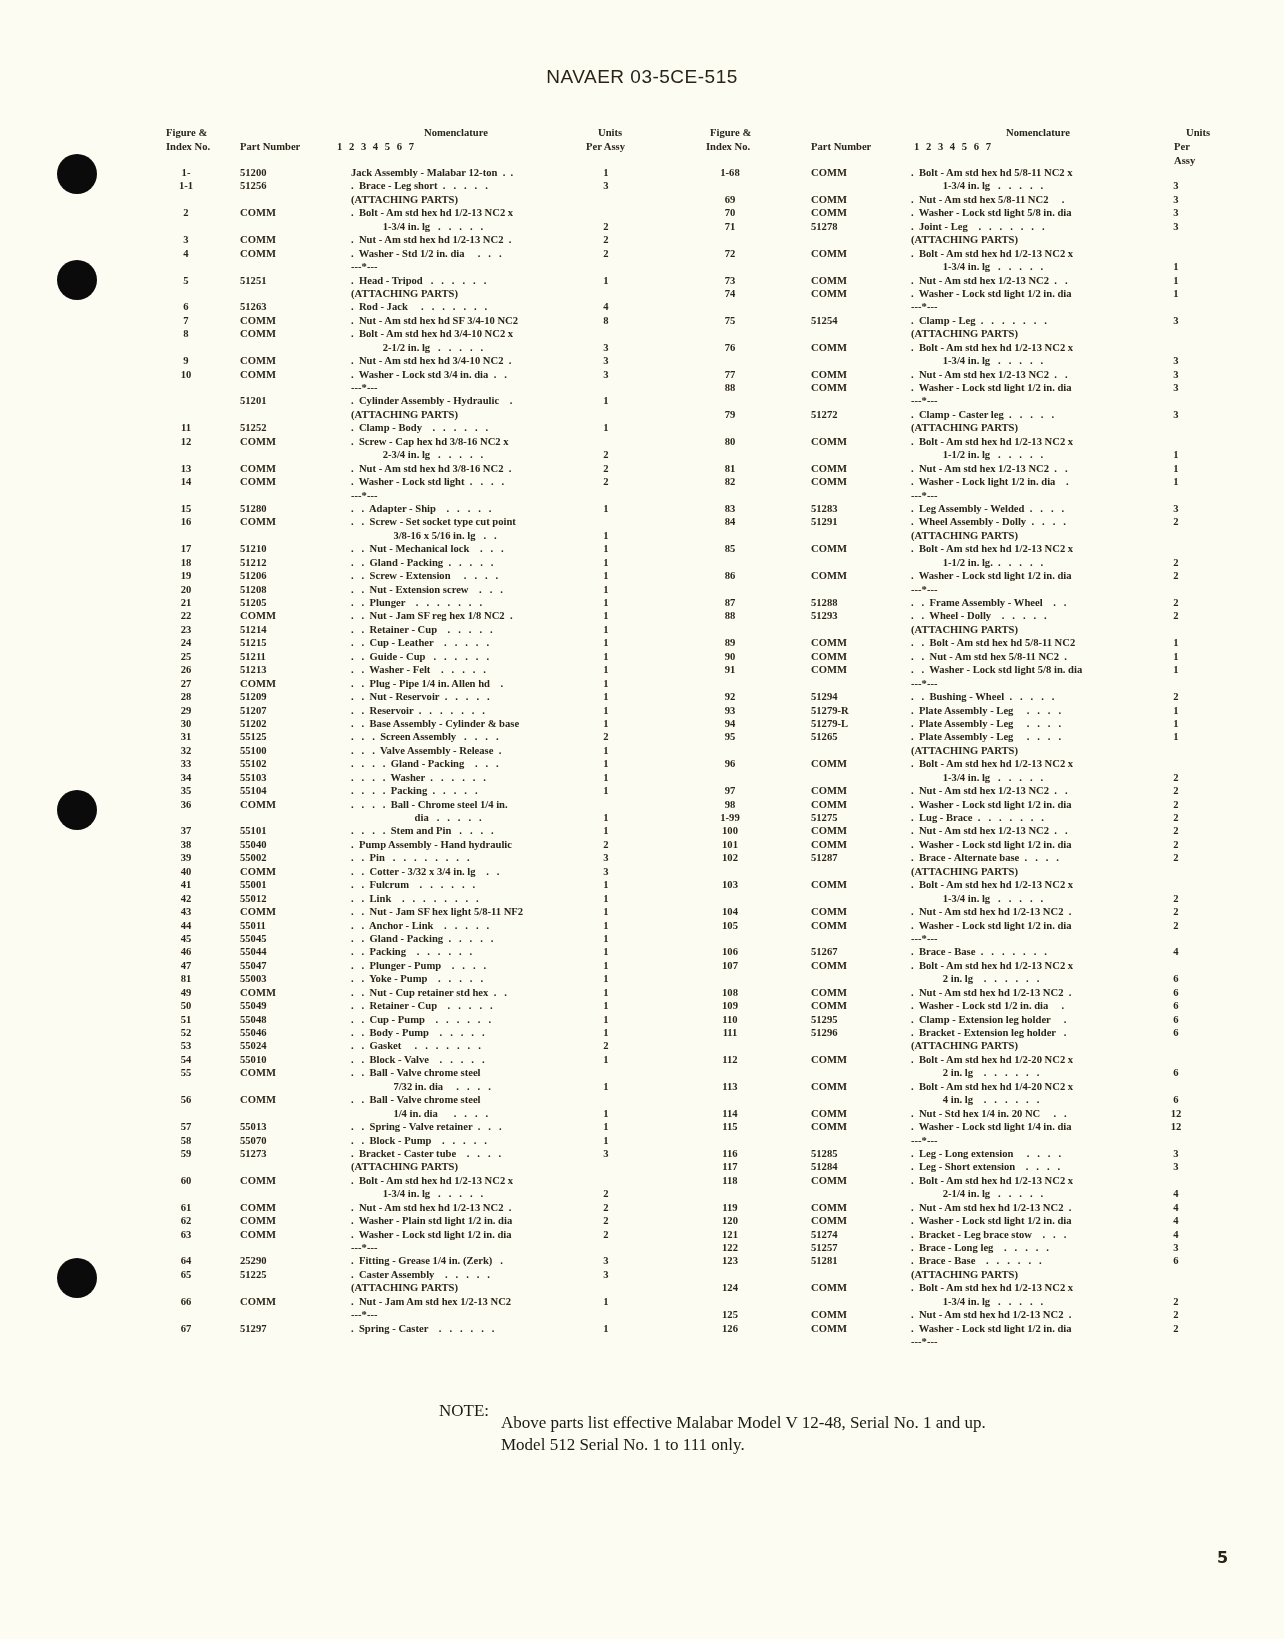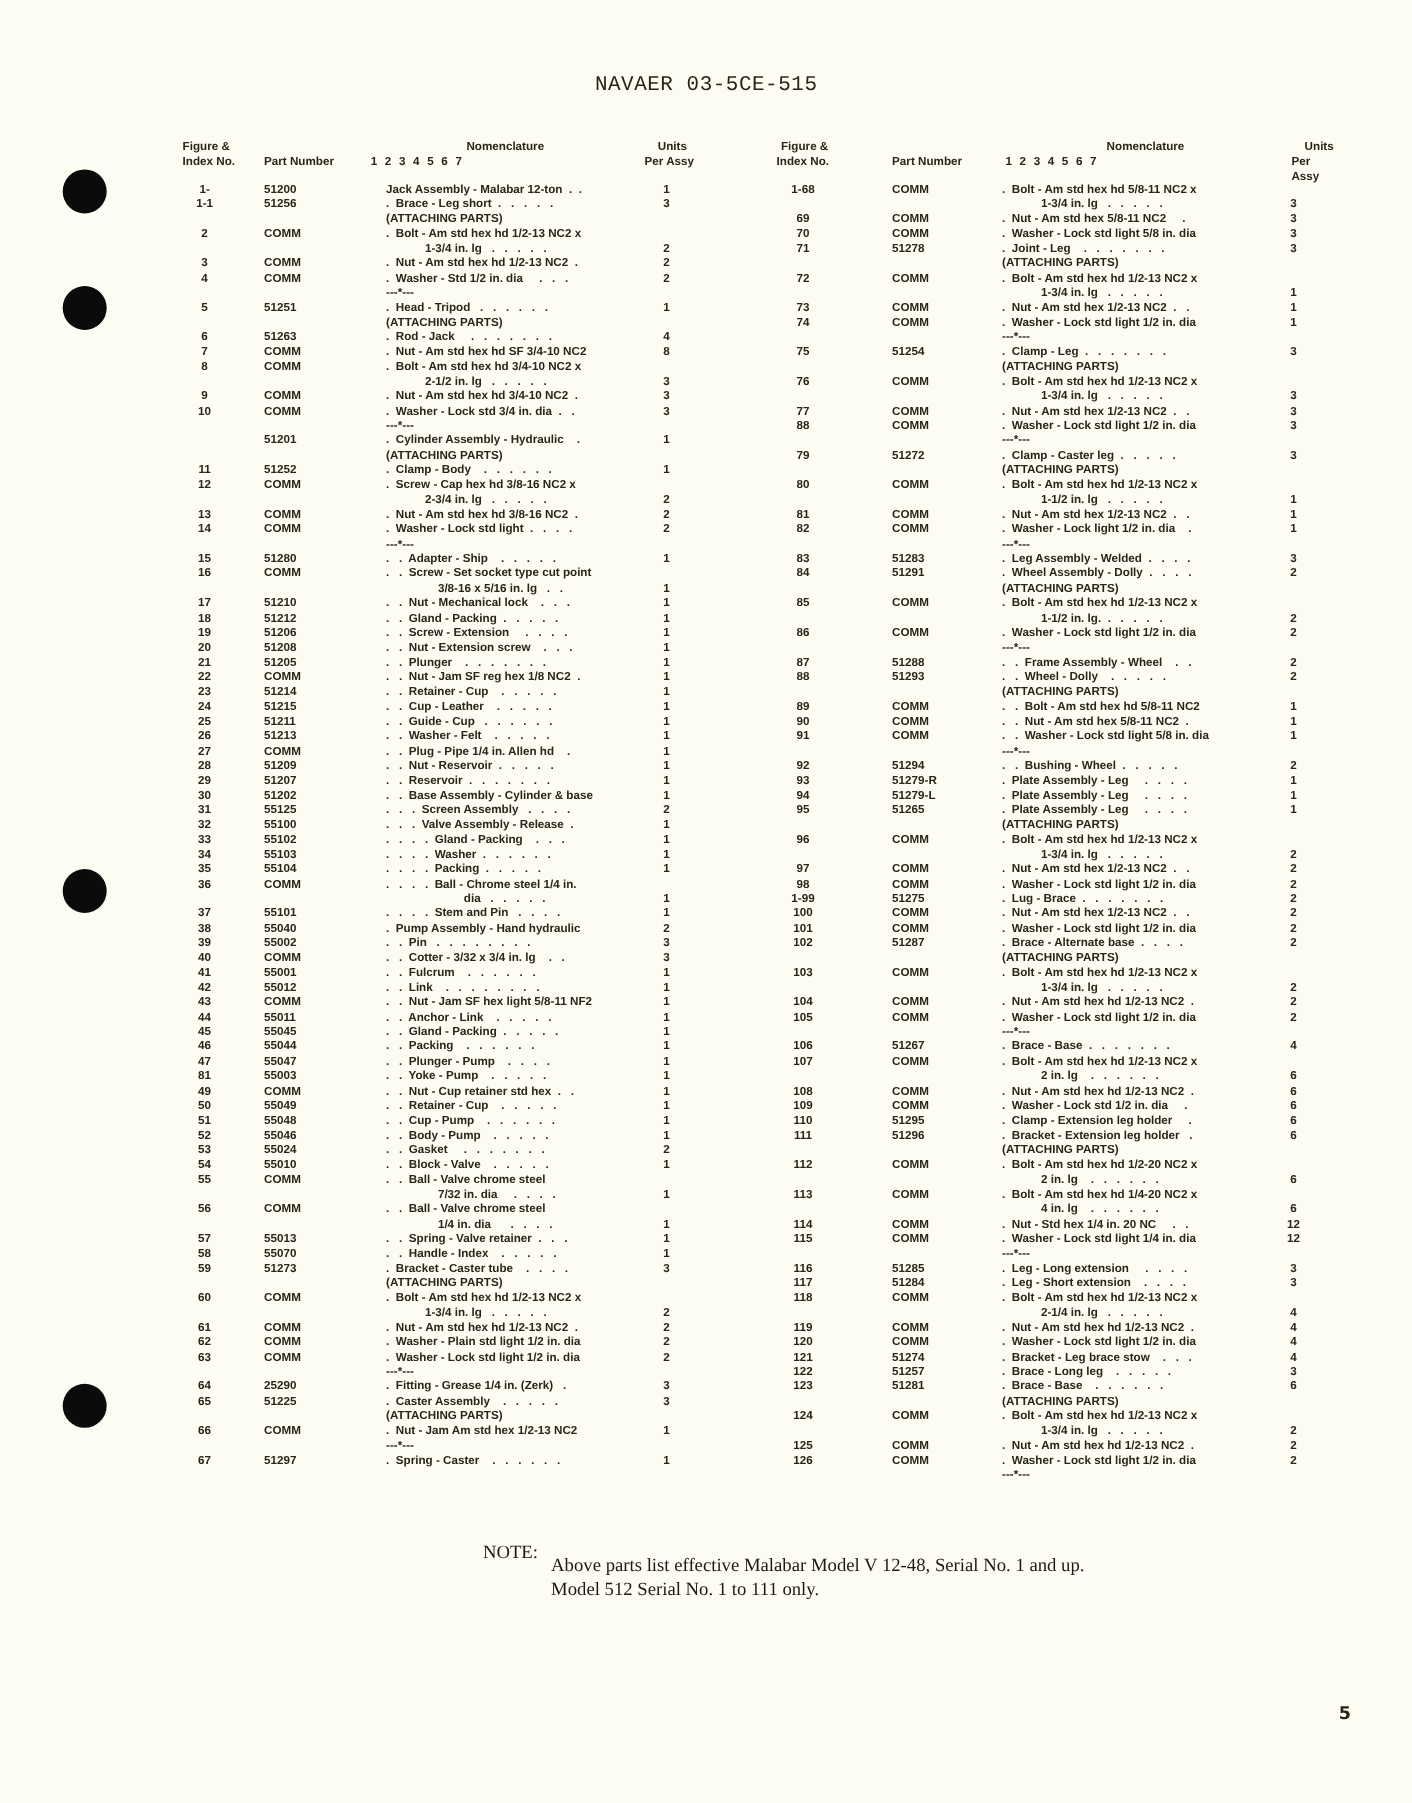--- a/index.html
+++ b/index.html
@@ -12,26 +12,26 @@
     color: #2a2418;
   }
   .hole {
     position: absolute; left: 57px;
     width: 40px; height: 40px; border-radius: 50%;
     background: #0b0b0b;
   }
   .doc-title {
     position: absolute; top: 66px; left: 0; width: 100%;
     text-align: center;
-    font-family: Liberation Mono, monospace;
+    font-family: Liberation Sans, sans-serif;
     font-size: 19px; letter-spacing: 0.5px;
   }
   .col {
     position: absolute; top: 126px;
-    font-family: Liberation Sans, sans-serif;
+    font-family: Liberation Serif, serif;
     font-size: 10.6px; font-weight: bold;
     color: #2b2418;
   }
   .col.left { left: 166px; width: 490px; }
   .col.right { left: 706px; width: 500px; }
   .hdr { position: relative; height: 40px; }
   .hdr span { position: absolute; font-weight: bold; line-height: 14px; }
   .row { position: relative; height: 13.45px; line-height: 13.45px; white-space: pre; }
   .row span { position: absolute; top: 0; }
   .c-idx { text-align: center; }
@@ -144,21 +144,21 @@
       <div class="row"><span class="c-idx">50</span><span class="c-part">55049</span><span class="c-nom">.   .  Retainer - Cup    .   .   .   .   .</span><span class="c-units">1</span></div>
       <div class="row"><span class="c-idx">51</span><span class="c-part">55048</span><span class="c-nom">.   .  Cup - Pump    .   .   .   .   .   .</span><span class="c-units">1</span></div>
       <div class="row"><span class="c-idx">52</span><span class="c-part">55046</span><span class="c-nom">.   .  Body - Pump    .   .   .   .   .</span><span class="c-units">1</span></div>
       <div class="row"><span class="c-idx">53</span><span class="c-part">55024</span><span class="c-nom">.   .  Gasket     .   .   .   .   .   .   .</span><span class="c-units">2</span></div>
       <div class="row"><span class="c-idx">54</span><span class="c-part">55010</span><span class="c-nom">.   .  Block - Valve    .   .   .   .   .</span><span class="c-units">1</span></div>
       <div class="row"><span class="c-idx">55</span><span class="c-part">COMM</span><span class="c-nom">.   .  Ball - Valve chrome steel</span><span class="c-units"></span></div>
       <div class="row"><span class="c-idx"></span><span class="c-part"></span><span class="c-nom">                7/32 in. dia     .   .   .   .</span><span class="c-units">1</span></div>
       <div class="row"><span class="c-idx">56</span><span class="c-part">COMM</span><span class="c-nom">.   .  Ball - Valve chrome steel</span><span class="c-units"></span></div>
       <div class="row"><span class="c-idx"></span><span class="c-part"></span><span class="c-nom">                1/4 in. dia      .   .   .   .</span><span class="c-units">1</span></div>
       <div class="row"><span class="c-idx">57</span><span class="c-part">55013</span><span class="c-nom">.   .  Spring - Valve retainer  .   .   .</span><span class="c-units">1</span></div>
-      <div class="row"><span class="c-idx">58</span><span class="c-part">55070</span><span class="c-nom">.   .  Handle - Index    .   .   .   .   .</span><span class="c-units">1</span></div>
+      <div class="row"><span class="c-idx">58</span><span class="c-part">55070</span><span class="c-nom">.   .  Block - Pump    .   .   .   .   .</span><span class="c-units">1</span></div>
       <div class="row"><span class="c-idx">59</span><span class="c-part">51273</span><span class="c-nom">.  Bracket - Caster tube    .   .   .   .</span><span class="c-units">3</span></div>
       <div class="row"><span class="c-idx"></span><span class="c-part"></span><span class="c-nom">(ATTACHING PARTS)</span><span class="c-units"></span></div>
       <div class="row"><span class="c-idx">60</span><span class="c-part">COMM</span><span class="c-nom">.  Bolt - Am std hex hd 1/2-13 NC2 x</span><span class="c-units"></span></div>
       <div class="row"><span class="c-idx"></span><span class="c-part"></span><span class="c-nom">            1-3/4 in. lg   .   .   .   .   .</span><span class="c-units">2</span></div>
       <div class="row"><span class="c-idx">61</span><span class="c-part">COMM</span><span class="c-nom">.  Nut - Am std hex hd 1/2-13 NC2  .</span><span class="c-units">2</span></div>
       <div class="row"><span class="c-idx">62</span><span class="c-part">COMM</span><span class="c-nom">.  Washer - Plain std light 1/2 in. dia</span><span class="c-units">2</span></div>
       <div class="row"><span class="c-idx">63</span><span class="c-part">COMM</span><span class="c-nom">.  Washer - Lock std light 1/2 in. dia</span><span class="c-units">2</span></div>
       <div class="row"><span class="c-idx"></span><span class="c-part"></span><span class="c-nom">---*---</span><span class="c-units"></span></div>
       <div class="row"><span class="c-idx">64</span><span class="c-part">25290</span><span class="c-nom">.  Fitting - Grease 1/4 in. (Zerk)   .</span><span class="c-units">3</span></div>
       <div class="row"><span class="c-idx">65</span><span class="c-part">51225</span><span class="c-nom">.  Caster Assembly    .   .   .   .   .</span><span class="c-units">3</span></div>

